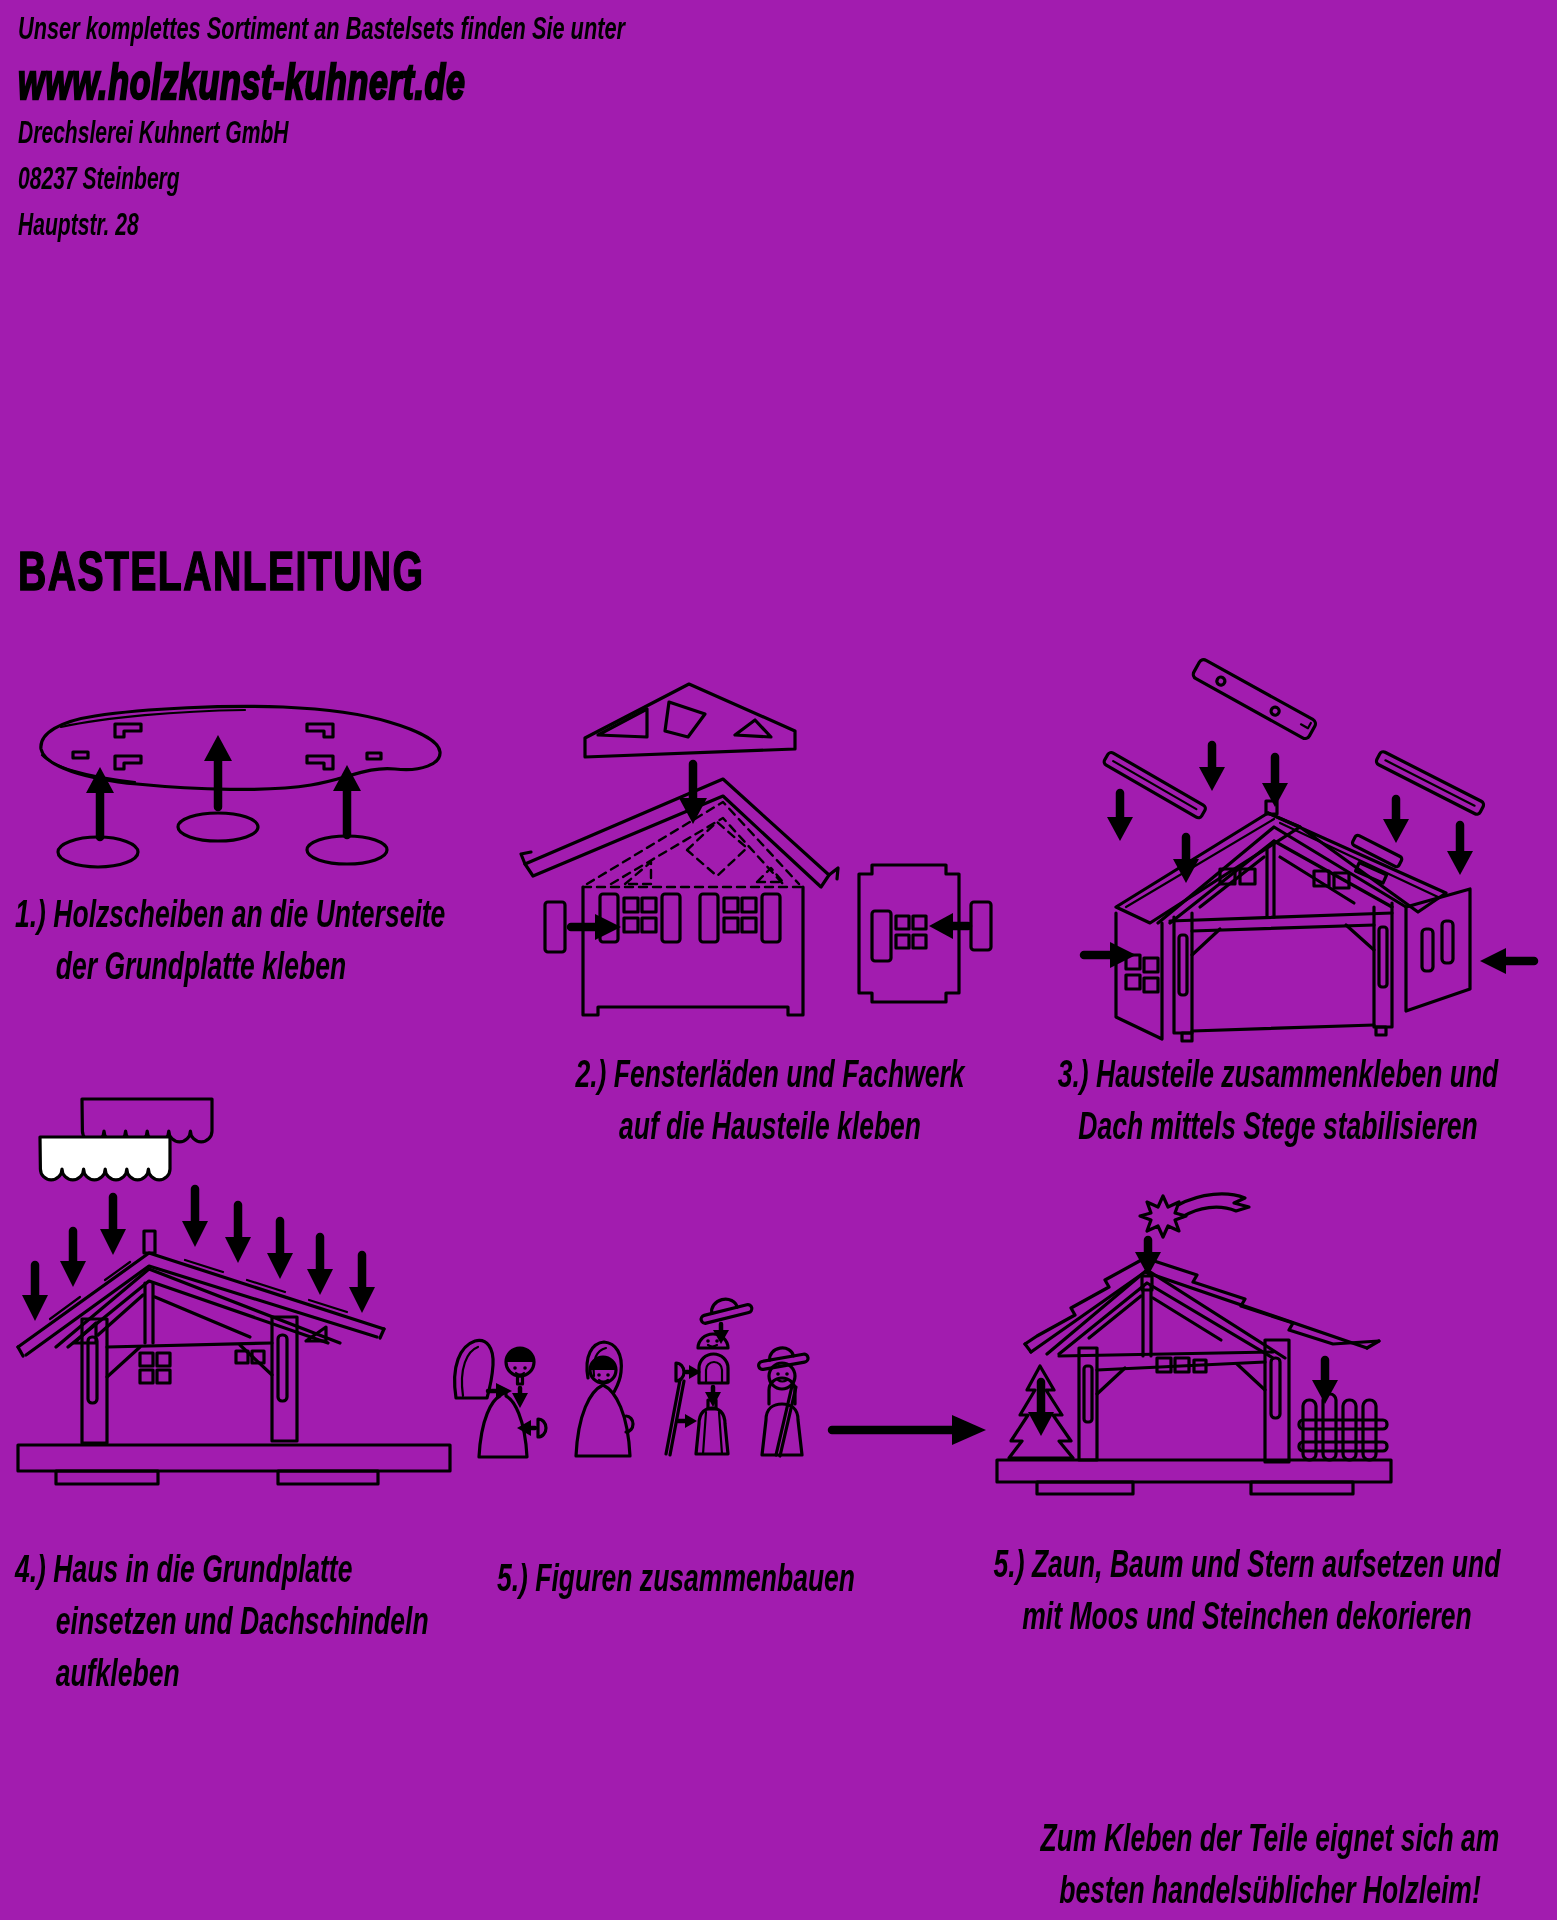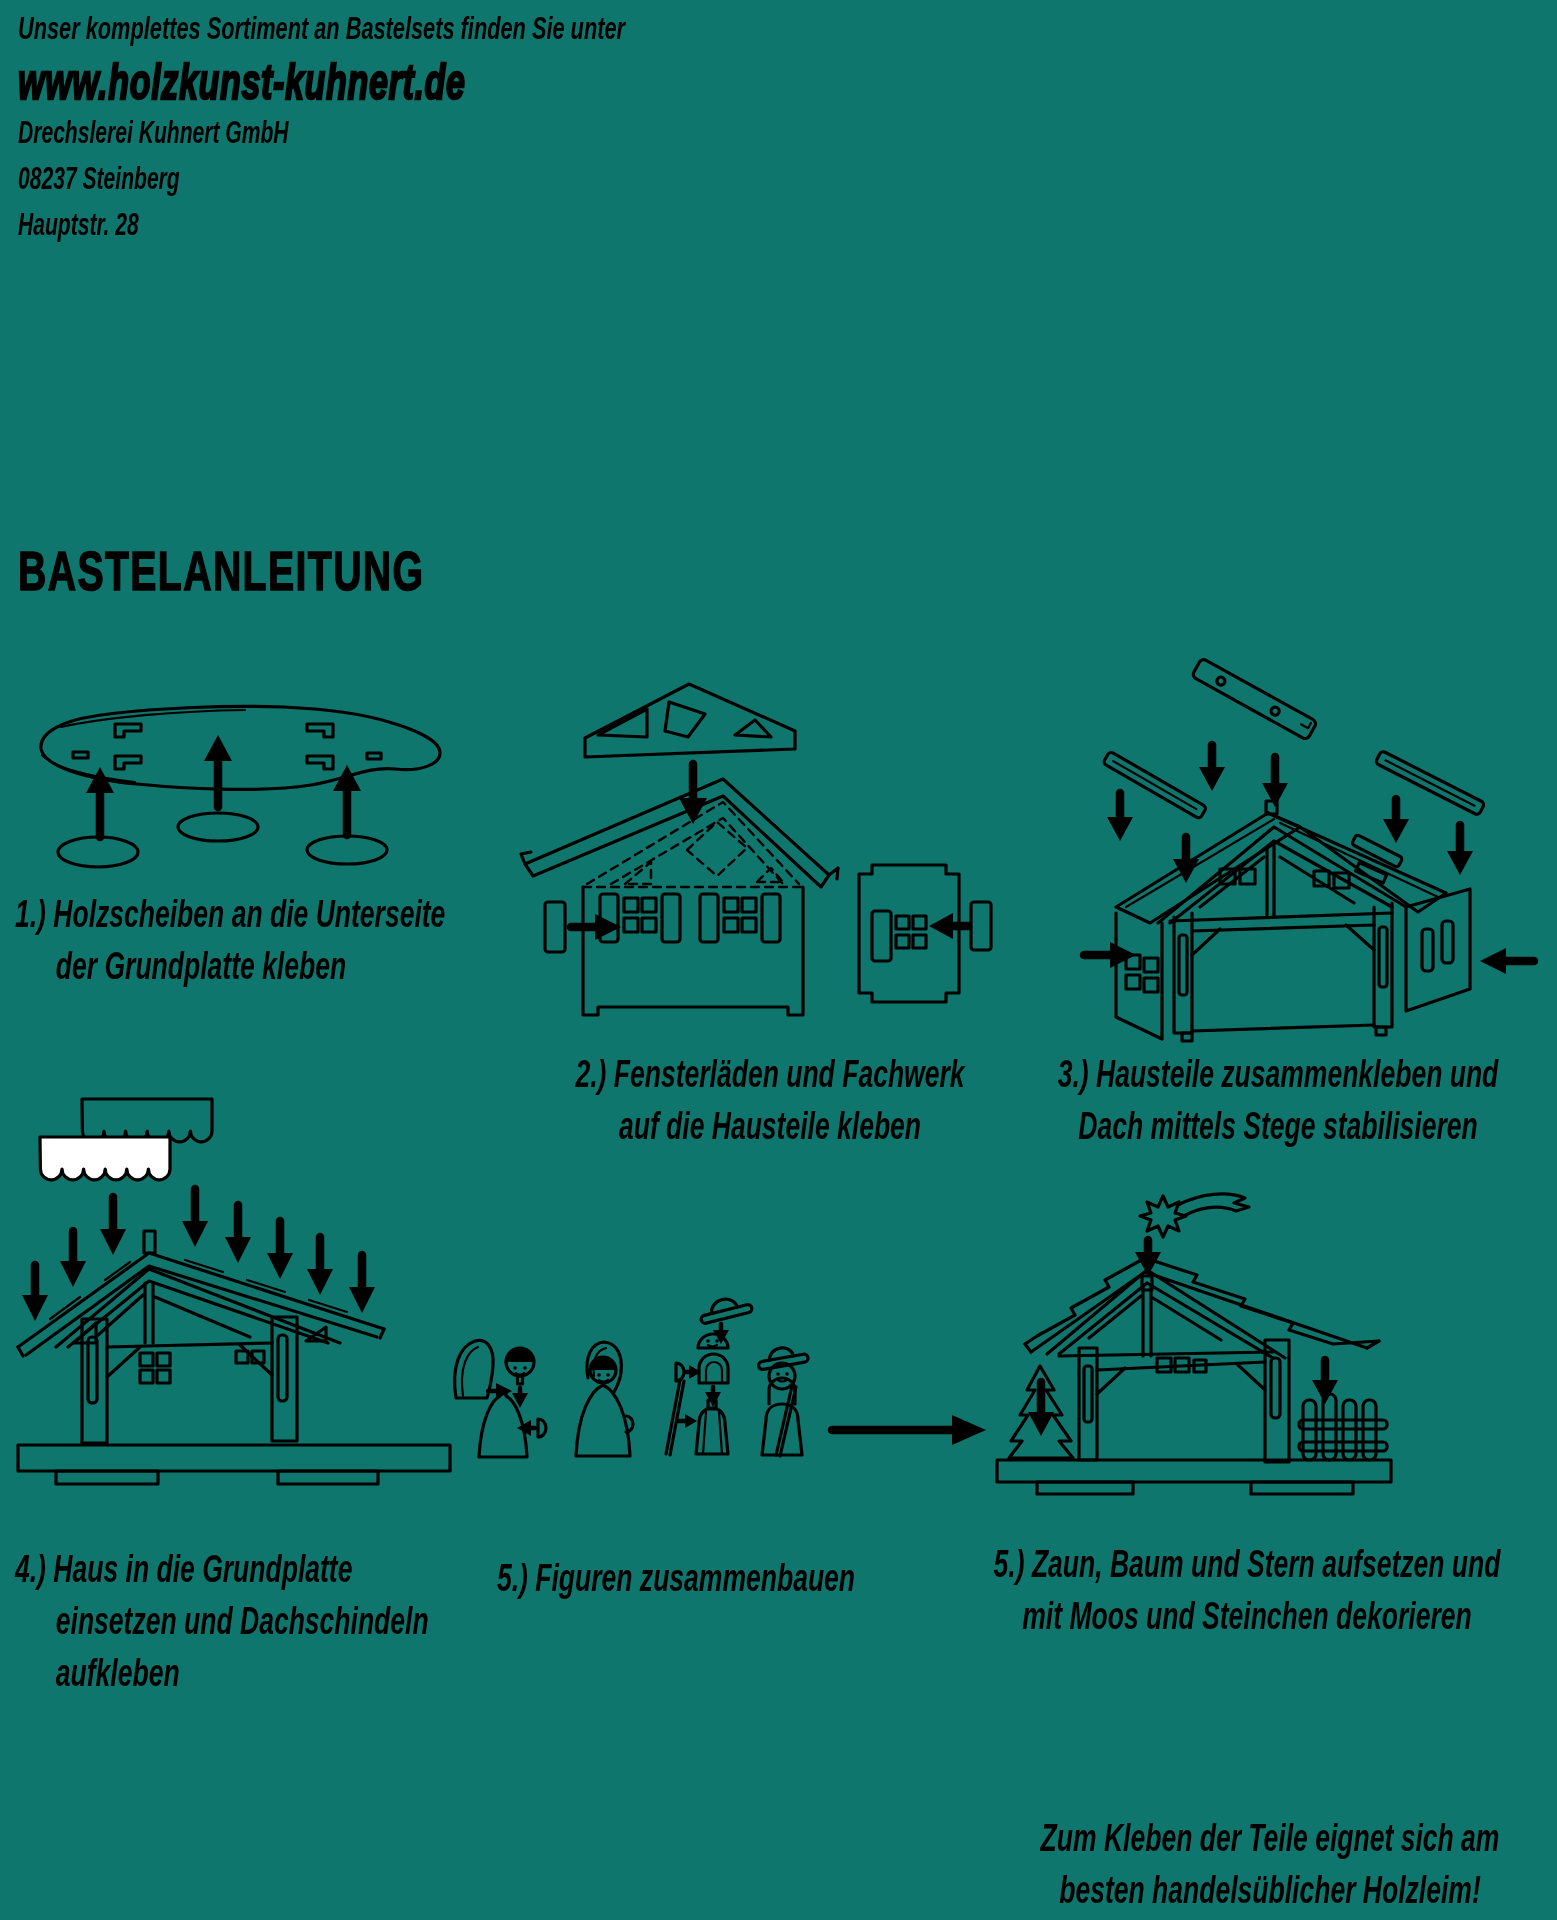--- a/index.html
+++ b/index.html
@@ -1,18 +1,18 @@
 <!DOCTYPE html>
 <html><head>
 <meta charset="utf-8">
 <style>
   * { margin:0; padding:0; box-sizing:border-box; }
   html,body { background:#fff; }
   .page {
-    position:relative; width:1557px; height:1920px; background:#0f766e;
+    position:relative; width:1557px; height:1920px; background:#a21caf;
     overflow:hidden; color:#000;
     font-family:"Liberation Sans", sans-serif;
   }
   
   .hdr { position:absolute; left:18px; top:8px; width:1200px;
          transform:scaleX(0.68); transform-origin:0 0; font-style:italic; }
   .hdr .intro   { font-size:32px; line-height:40px; font-weight:bold; }
   .hdr .site    { font-size:50px; line-height:56px; margin-top:6px; font-weight:bold;
                   -webkit-text-stroke:2.5px #000; letter-spacing:1px; }
   .hdr .addr    { font-size:31px; line-height:46px; font-weight:bold; }

